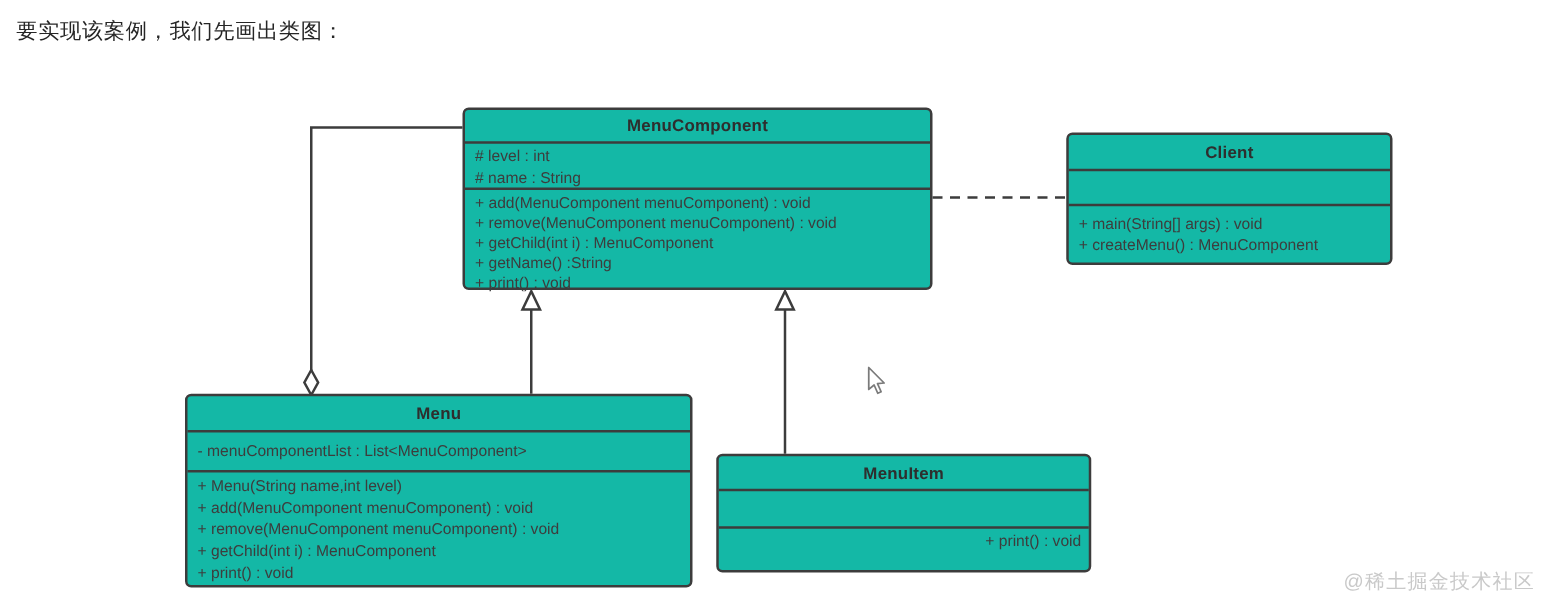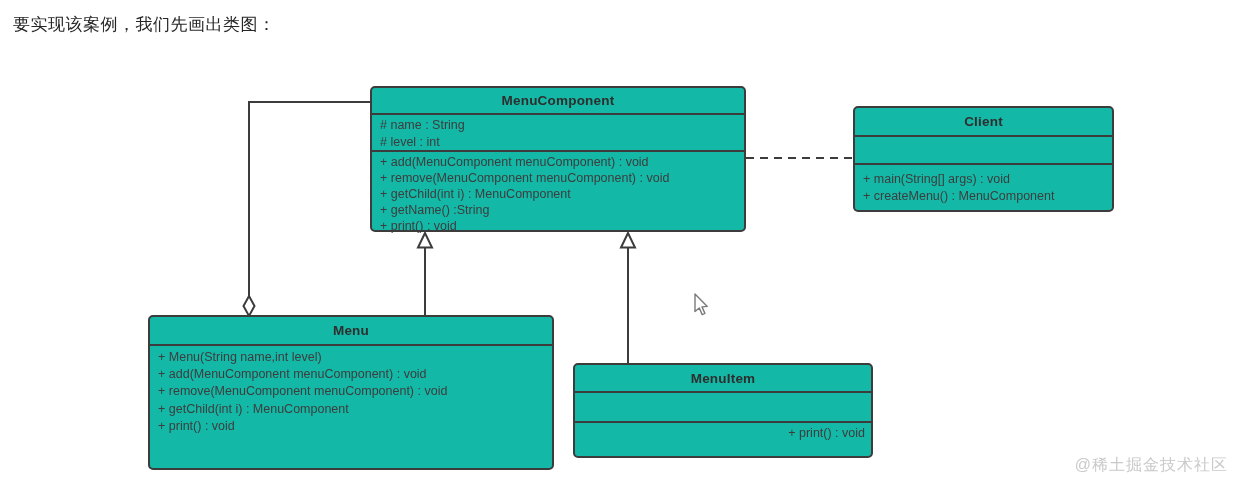--- a/index.html
+++ b/index.html
@@ -79,22 +79,22 @@
     </g>
 
     <g>
       <line x1="746" y1="158" x2="852" y2="158" stroke-dasharray="8 6"></line>
     </g>
   </svg>
 
   <div class="uml-class" id="box-menucomponent">
     <div class="uml-title">MenuComponent</div>
     <div class="uml-attrs">
+      <div class="uml-line"># level : int</div>
       <div class="uml-line"># name : String</div>
-      <div class="uml-line"># level : int</div>
     </div>
     <div class="uml-methods">
       <div class="uml-line">+ add(MenuComponent menuComponent) : void</div>
       <div class="uml-line">+ remove(MenuComponent menuComponent) : void</div>
       <div class="uml-line">+ getChild(int i) : MenuComponent</div>
       <div class="uml-line">+ getName() :String</div>
       <div class="uml-line">+ print() : void</div>
     </div>
   </div>
 
@@ -102,20 +102,23 @@
     <div class="uml-title">Client</div>
     <div class="uml-attrs"></div>
     <div class="uml-methods">
       <div class="uml-line">+ main(String[] args) : void</div>
       <div class="uml-line">+ createMenu() : MenuComponent</div>
     </div>
   </div>
 
   <div class="uml-class" id="box-menu">
     <div class="uml-title">Menu</div>
+    <div class="uml-attrs">
+      <div class="uml-line">- menuComponentList : List&lt;MenuComponent&gt;</div>
+    </div>
     <div class="uml-methods">
       <div class="uml-line">+ Menu(String name,int level)</div>
       <div class="uml-line">+ add(MenuComponent menuComponent) : void</div>
       <div class="uml-line">+ remove(MenuComponent menuComponent) : void</div>
       <div class="uml-line">+ getChild(int i) : MenuComponent</div>
       <div class="uml-line">+ print() : void</div>
     </div>
   </div>
 
   <div class="uml-class" id="box-menuitem">

